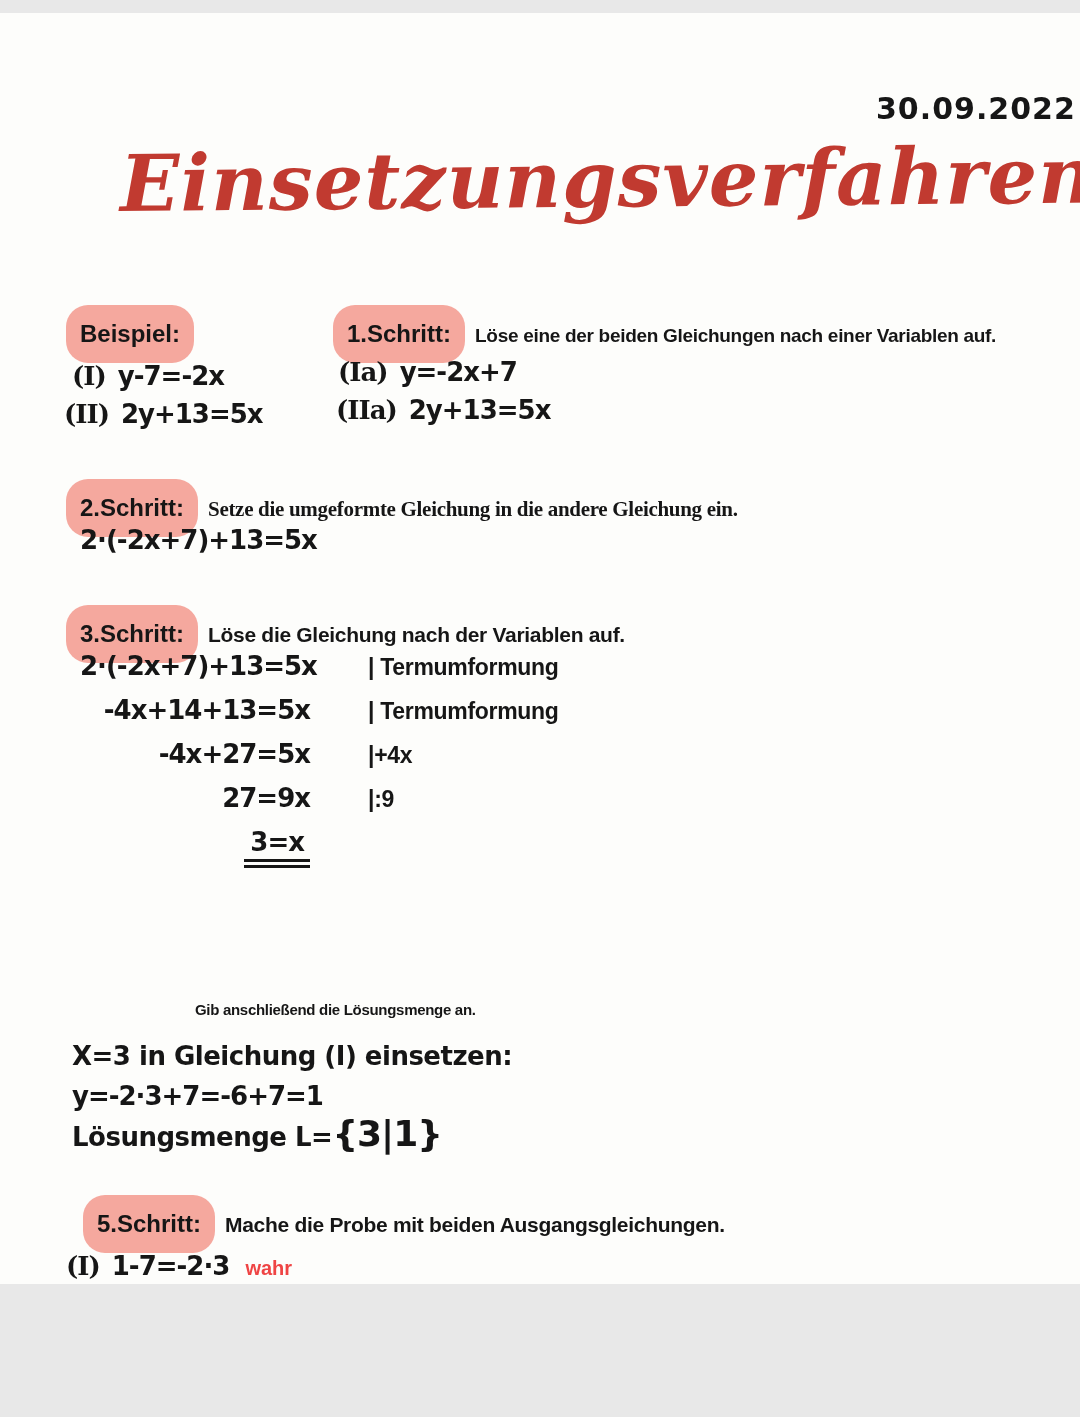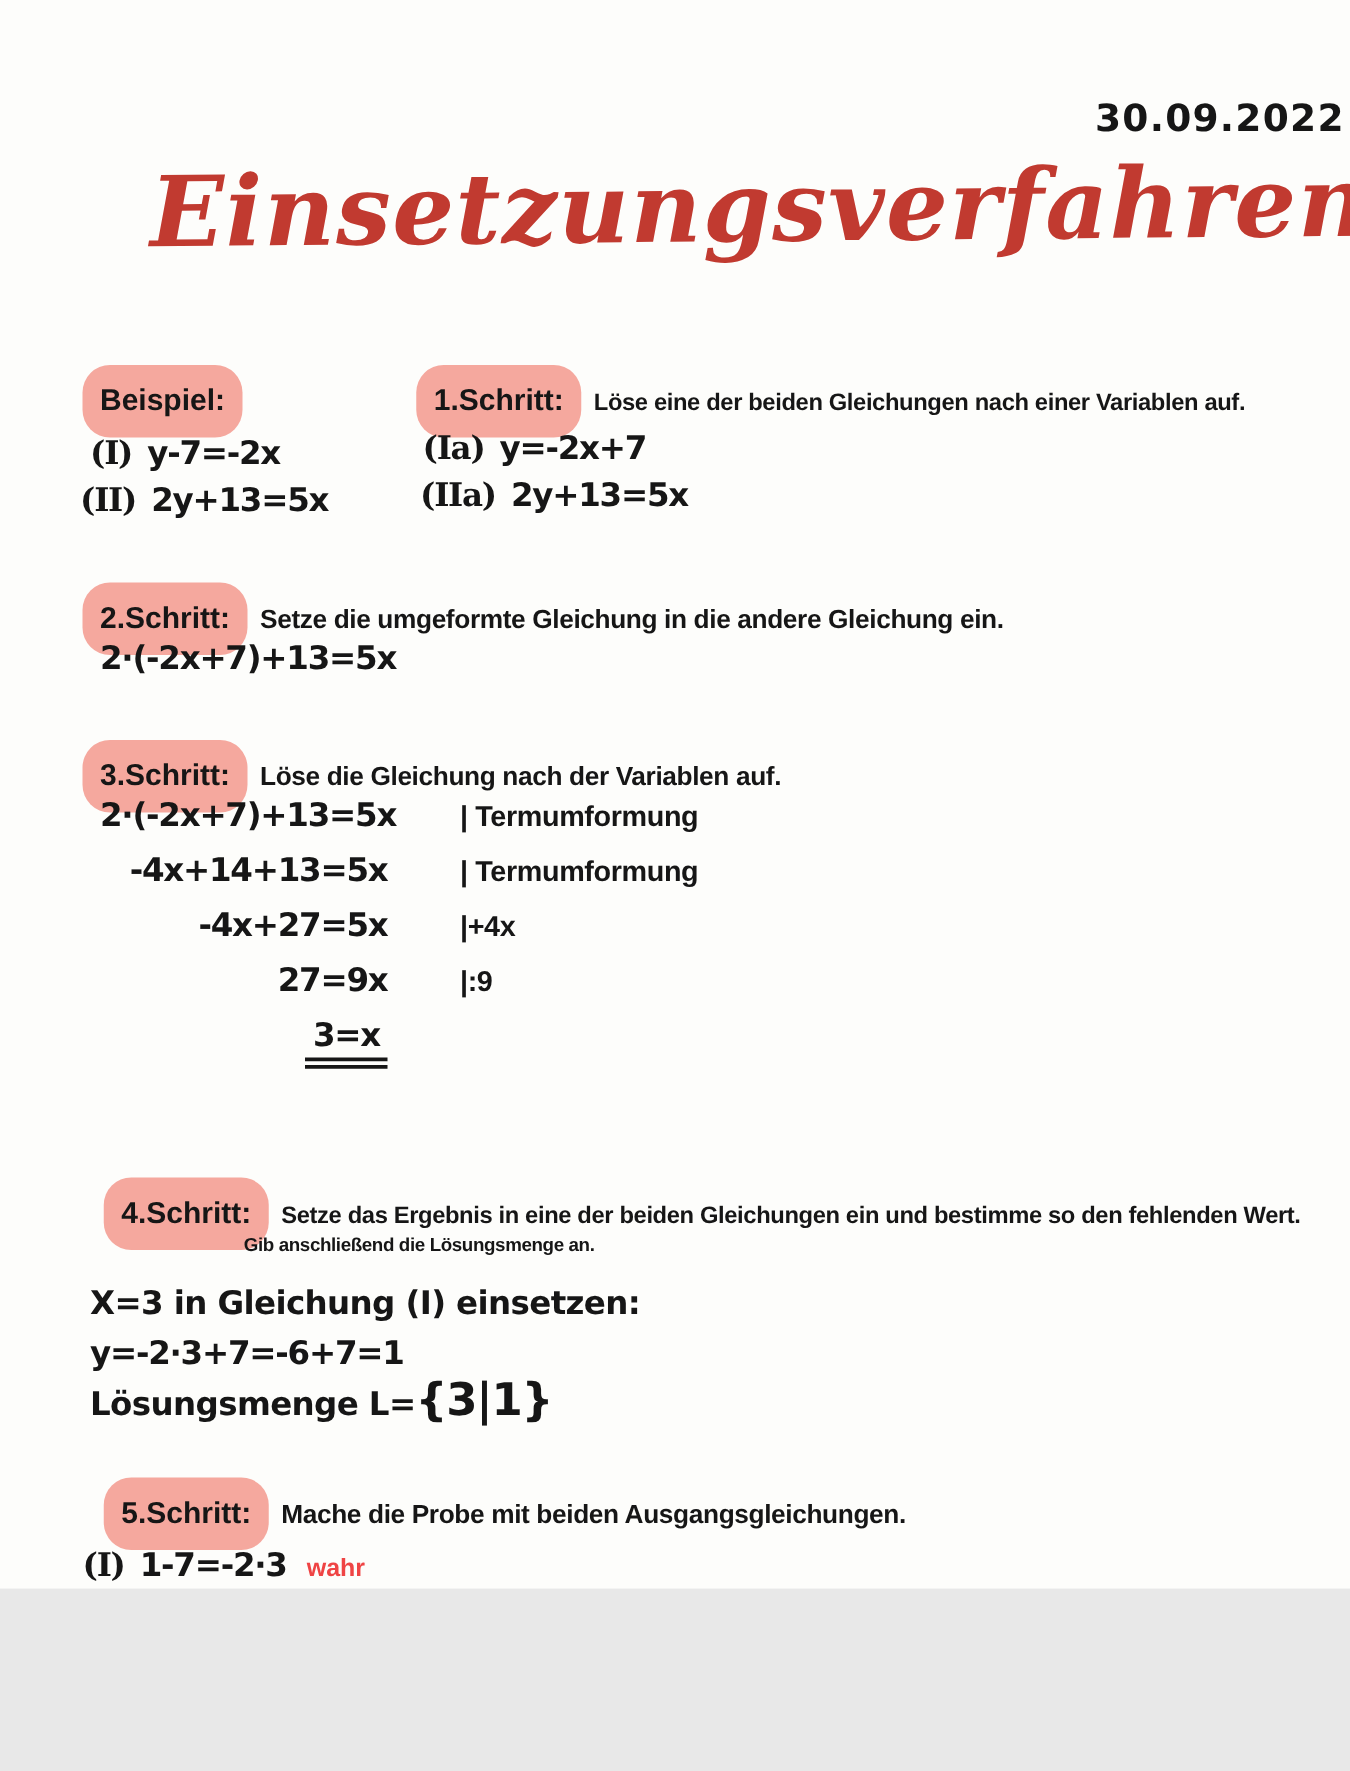--- a/index.html
+++ b/index.html
@@ -1,21 +1,21 @@
 <!DOCTYPE html>
 <html><head>
 <meta charset="utf-8">
 <style>
   * { margin: 0; padding: 0; box-sizing: border-box; }
   html, body { background: #e8e8e8; }
   .page {
     position: relative;
     width: 1080px;
     height: 1271px;
-    margin: 0 auto;
+    margin: 13px auto;
     background: #fdfdfb;
     overflow: hidden;
     font-family: "Liberation Sans", sans-serif;
     color: #161616;
   }
   .abs { position: absolute; white-space: nowrap; }
 
   .date {
     top: 78px; left: 876px;
     font-size: 30px; font-weight: 700;
@@ -111,21 +111,21 @@
   </div>
 
   <div class="abs" style="top:344px; left:338px;">
     <span class="eq-label">(Ia)</span><span class="eq">y=-2x+7</span>
   </div>
   <div class="abs" style="top:382px; left:336px;">
     <span class="eq-label">(IIa)</span><span class="eq">2y+13=5x</span>
   </div>
 
   <div class="abs" style="top:466px; left:66px;">
-    <span class="pill">2.Schritt:</span><span class="step-text" style="font-size:21px;">Setze die umgeformte Gleichung in die andere Gleichung ein.</span>
+    <span class="pill">2.Schritt:</span><span class="step-text" style="font-size:21px;font-family:Liberation Serif, serif;">Setze die umgeformte Gleichung in die andere Gleichung ein.</span>
   </div>
   <div class="abs eq" style="top:512px; left:80px;">2·(-2x+7)+13=5x</div>
 
   <div class="abs" style="top:592px; left:66px;">
     <span class="pill">3.Schritt:</span><span class="step-text" style="font-size:21px;">Löse die Gleichung nach der Variablen auf.</span>
   </div>
 
   <div class="abs" style="top:638px; left:80px;">
     <div class="work-row">
       <span class="work-eq">2·(-2x+7)+13=5x</span>
@@ -141,23 +141,20 @@
     </div>
     <div class="work-row">
       <span class="work-eq">27=9x</span>
       <span class="work-op">|:9</span>
     </div>
     <div class="work-row">
       <span class="work-eq"><span class="final-eq">3=x</span></span>
     </div>
   </div>
 
-  <div class="abs" style="top:942px; left:83px;">
-    <span class="pill">4.Schritt:</span><span class="step-text">Setze das Ergebnis in eine der beiden Gleichungen ein und bestimme so den fehlenden Wert.</span>
-  </div>
   <div class="abs step-text" style="top:988px; left:185px; font-size:15px;">Gib anschließend die Lösungsmenge an.</div>
   <div class="abs eq" style="top:1028px; left:72px; letter-spacing:-0.5px;">X=3 in Gleichung (I) einsetzen:</div>
   <div class="abs eq" style="top:1068px; left:72px;">y=-2·3+7=-6+7=1</div>
   <div class="abs" style="top:1100px; left:72px;">
     <span class="eq" style="letter-spacing:-0.5px;">Lösungsmenge L=</span><span class="eq braces">{3|1}</span>
   </div>
 
   <div class="abs" style="top:1182px; left:83px;">
     <span class="pill">5.Schritt:</span><span class="step-text" style="font-size:21px;">Mache die Probe mit beiden Ausgangsgleichungen.</span>
   </div>

